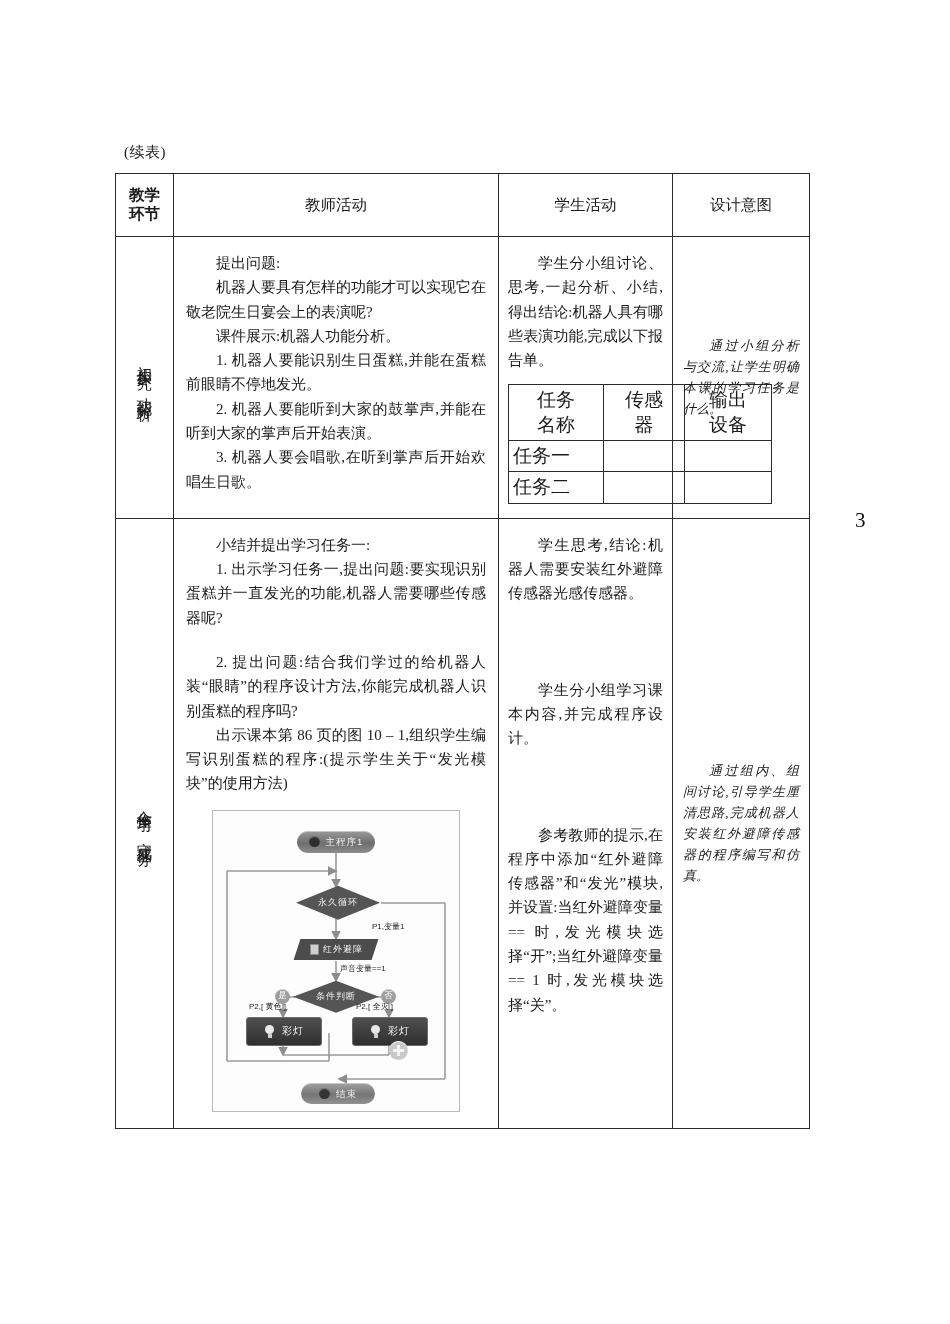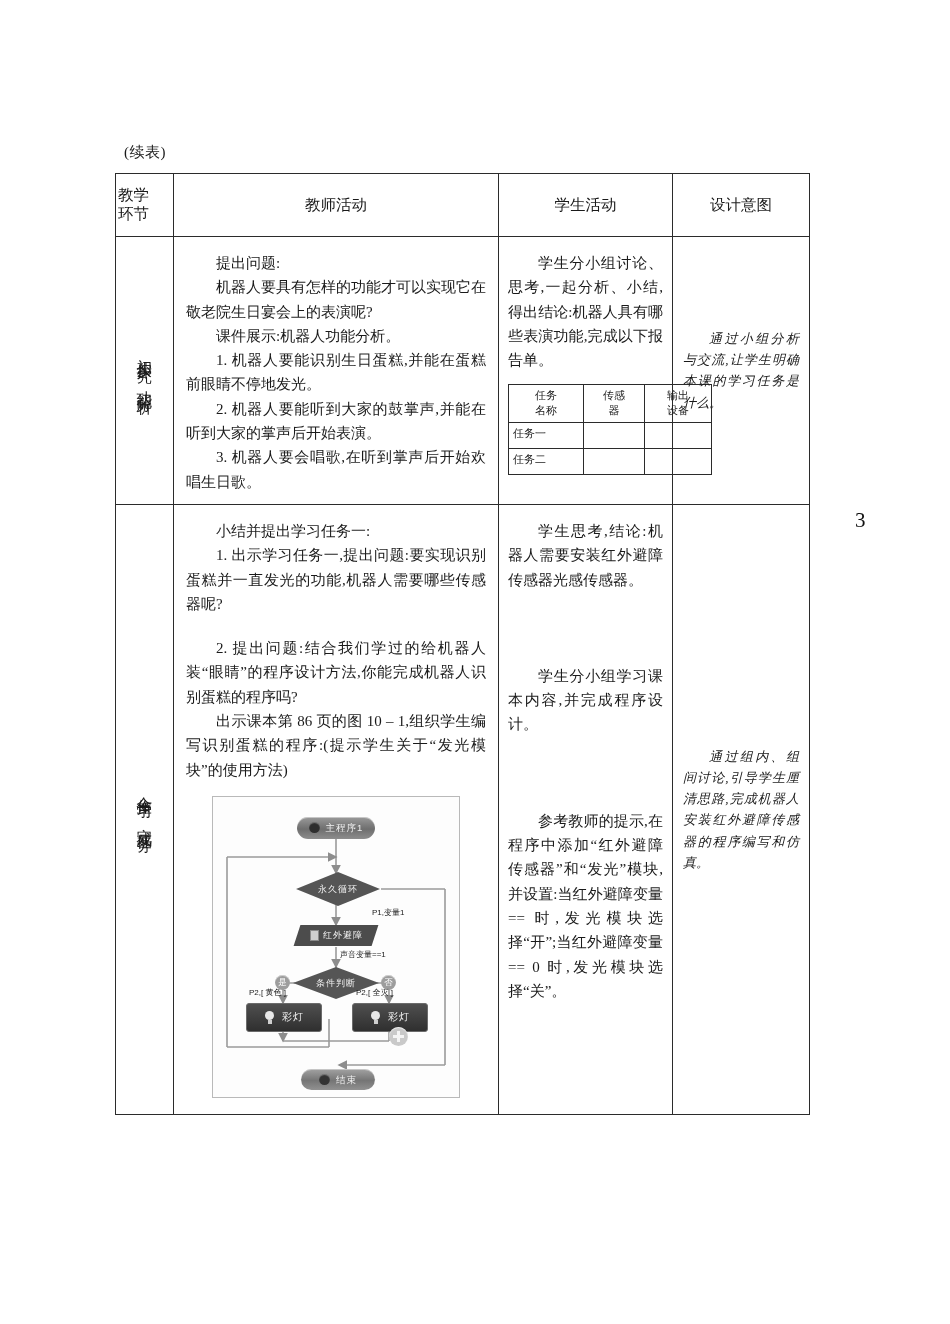--- a/index.html
+++ b/index.html
@@ -62,23 +62,24 @@
     text-align: center;
     vertical-align: middle !important;
     font-size: 15.5px;
     height: 50px;
     line-height: 1.25;
     padding: 6px 2px !important;
   }
   .hdr-stack {
     display: flex;
     flex-direction: column;
-    align-items: flex-start;
+    align-items: center;
     justify-content: center;
     line-height: 1.22;
+    font-weight: bold;
   }
 
   .vcell {
     vertical-align: middle !important;
     text-align: center;
   }
   .vtext {
     writing-mode: vertical-rl;
     text-orientation: upright;
     margin: 0 auto;
@@ -128,23 +129,23 @@
 
   
   table.report {
     border-collapse: collapse;
     margin: 12px auto 4px auto;
     width: 152px;
     table-layout: fixed;
   }
   table.report td {
     border: 1px solid #2b2b2b;
-    font-size: 11px;
+    font-size: 19px;
     text-align: center;
-    padding: 3px 8px;
+    padding: 3px 18px;
     line-height: 1.28;
   }
   table.report td.w1 { width: 58px; }
   table.report td.w2 { width: 44px; }
   table.report td.w3 { width: 50px; }
   table.report td.left { text-align: left; padding-left: 4px; }
   .rh { height: 38px; }
   .rr { height: 26px; }
 
   
@@ -438,21 +439,21 @@
 
             <div class="node n-end" style="left:88px; top:272px;">
               <span class="bullet sq"></span>
               <span>结束</span>
             </div>
           </div>
         </td>
         <td class="scell">
           <p>学生思考,结论:机器人需要安装红外避障传感器光感传感器。</p>
           <p class="sp" style="margin-top:72px">学生分小组学习课本内容,并完成程序设计。</p>
-          <p class="sp" style="margin-top:72px">参考教师的提示,在程序中添加“红外避障传感器”和“发光”模块,并设置:当红外避障变量 == 时,发光模块选择“开”;当红外避障变量 == 0 时,发光模块选择“关”。</p>
+          <p class="sp" style="margin-top:72px">参考教师的提示,在程序中添加“红外避障传感器”和“发光”模块,并设置:当红外避障变量 == 时,发光模块选择“开”;当红外避障变量 == 1 时,发光模块选择“关”。</p>
         </td>
         <td class="dcell mid">
           <p>通过组内、组间讨论,引导学生厘清思路,完成机器人安装红外避障传感器的程序编写和仿真。</p>
         </td>
       </tr>
     </tbody>
   </table>
 </div>
 
 </body></html>

